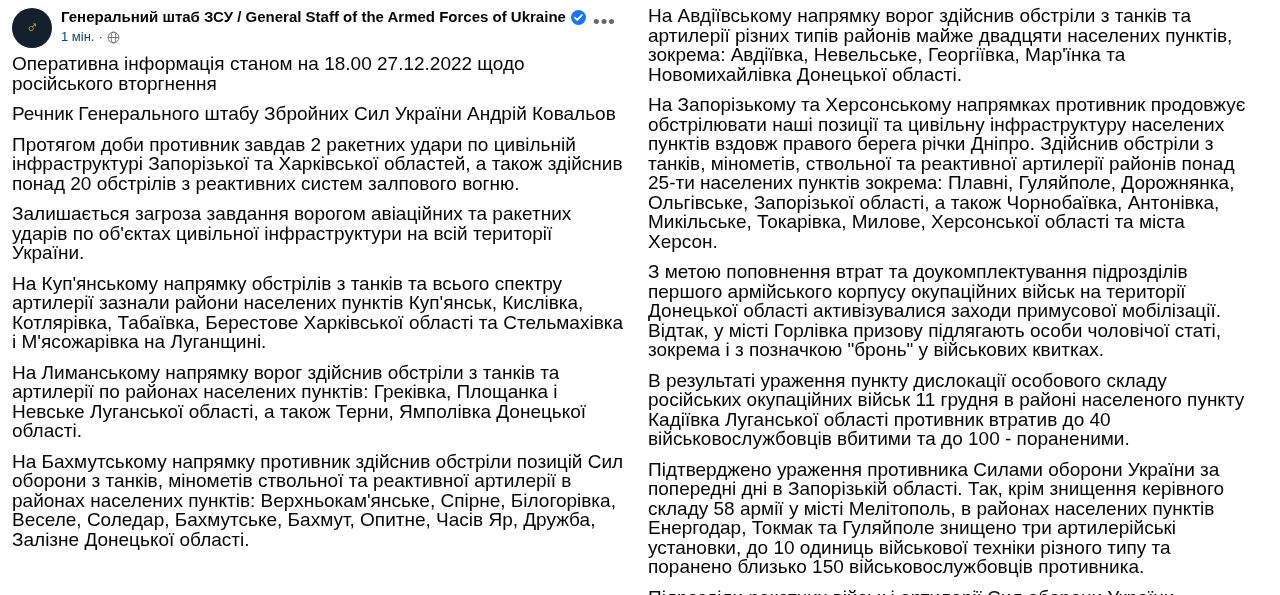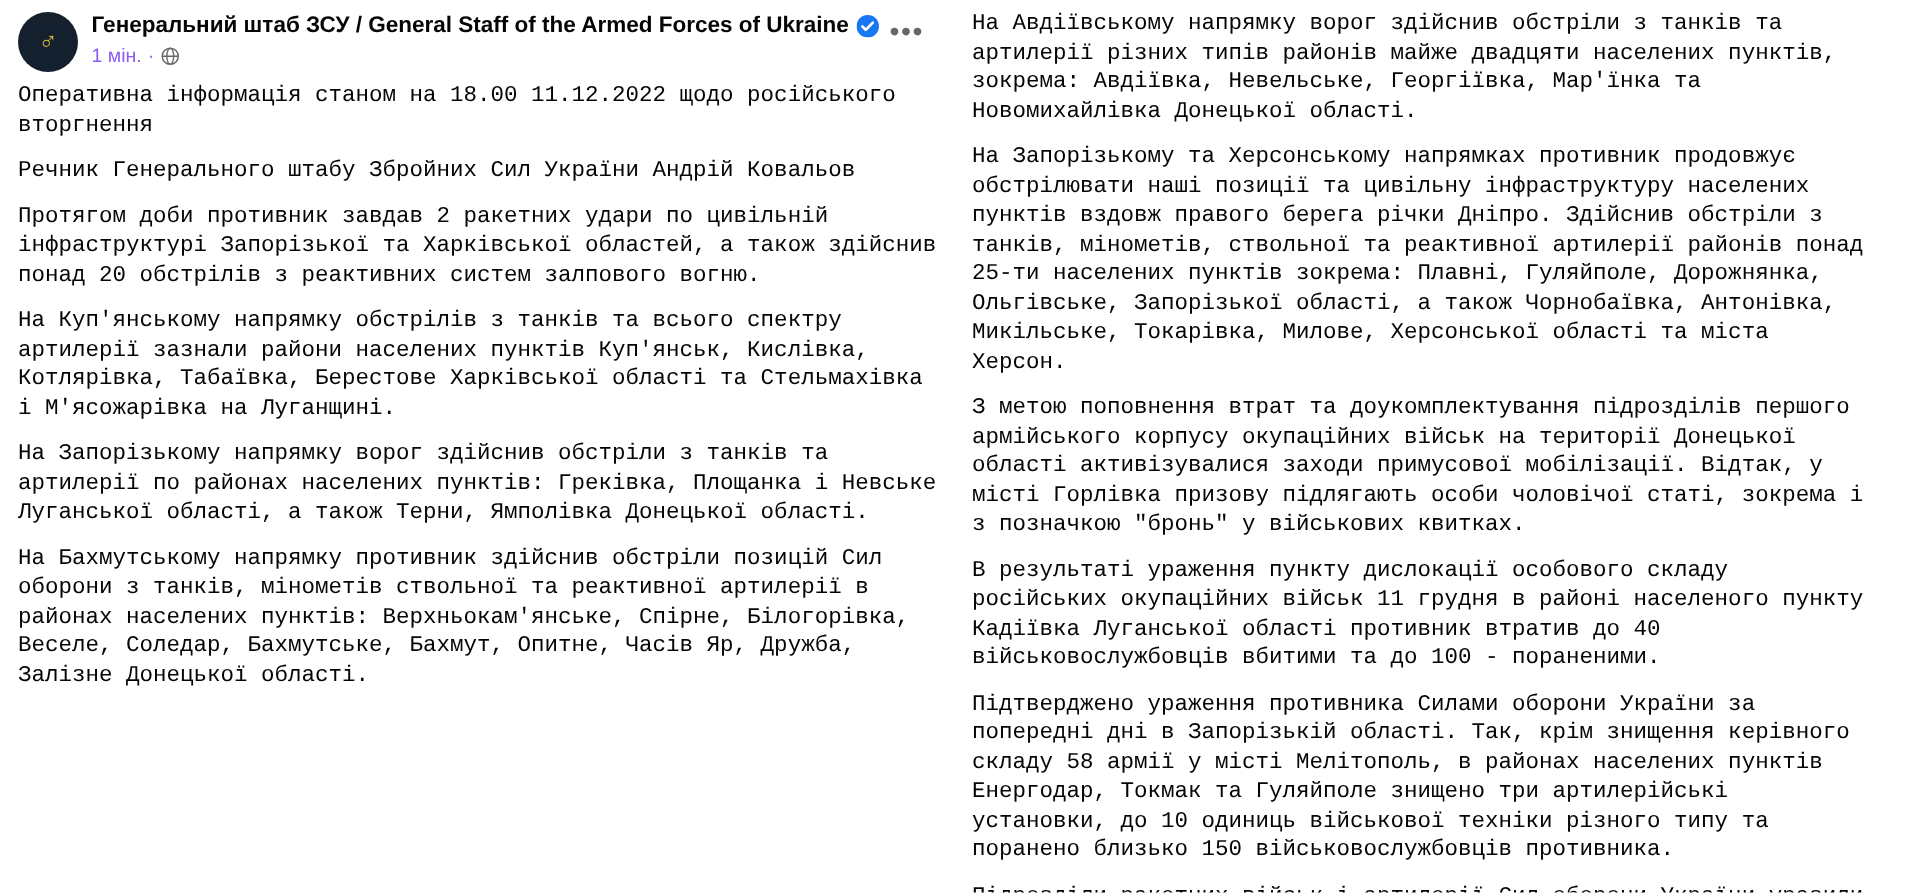--- a/index.html
+++ b/index.html
@@ -74,21 +74,21 @@
   .verified {
     width: 15px;
     height: 15px;
     margin-left: 5px;
     flex: 0 0 15px;
   }
   .meta-line {
     display: flex;
     align-items: center;
     margin-top: 2px;
-    color: #8b5cf6;
+    color: #0c4a6e;
     font-size: 13px;
     line-height: 16px;
   }
   .meta-sep { margin: 0 4px; }
   .globe {
     width: 13px;
     height: 13px;
     display: inline-block;
     vertical-align: middle;
   }
@@ -100,25 +100,24 @@
     font-size: 19px;
     letter-spacing: 1px;
     line-height: 12px;
     cursor: pointer;
     user-select: none;
   }
 
   
   p.para {
     margin: 0 0 11px 0;
-    font-size: 15px;
+    font-size: 19px;
     line-height: 19.5px;
     color: #050505;
     word-wrap: break-word;
-    font-family: Liberation Mono, monospace;
   }
   p.para:last-child { margin-bottom: 0; }
   .tight { margin-bottom: 3px; }
 </style>
 </head>
 <body>
 
 <div class="post">
 
   <div class="col col-left">
@@ -145,25 +144,26 @@
               <circle cx="8" cy="8" r="6.6" fill="none" stroke="#65676b" stroke-width="1.2"></circle>
               <ellipse cx="8" cy="8" rx="2.8" ry="6.6" fill="none" stroke="#65676b" stroke-width="1.1"></ellipse>
               <line x1="1.6" y1="8" x2="14.4" y2="8" stroke="#65676b" stroke-width="1.1"></line>
             </svg>
           </span>
         </div>
       </div>
       <div class="menu-dots">•••</div>
     </div>
 
-    <p class="para">Оперативна інформація станом на 18.00 11.12.2022 щодо російського вторгнення</p>
+    <p class="para">Оперативна інформація станом на 18.00 27.12.2022 щодо російського вторгнення</p>
     <p class="para">Речник Генерального штабу Збройних Сил України Андрій Ковальов</p>
     <p class="para">Протягом доби противник завдав 2 ракетних удари по цивільній інфраструктурі Запорізької та Харківської областей, а також здійснив понад 20 обстрілів з реактивних систем залпового вогню.</p>
+    <p class="para">Залишається загроза завдання ворогом авіаційних та ракетних ударів по об'єктах цивільної інфраструктури на всій території України.</p>
     <p class="para">На Куп'янському напрямку обстрілів з танків та всього спектру артилерії зазнали райони населених пунктів Куп'янськ, Кислівка, Котлярівка, Табаївка, Берестове Харківської області та Стельмахівка і М'ясожарівка на Луганщині.</p>
-    <p class="para">На Запорізькому напрямку ворог здійснив обстріли з танків та артилерії по районах населених пунктів: Греківка, Площанка і Невське Луганської області, а також Терни, Ямполівка Донецької області.</p>
+    <p class="para">На Лиманському напрямку ворог здійснив обстріли з танків та артилерії по районах населених пунктів: Греківка, Площанка і Невське Луганської області, а також Терни, Ямполівка Донецької області.</p>
     <p class="para">На Бахмутському напрямку противник здійснив обстріли позицій Сил оборони з танків, мінометів ствольної та реактивної артилерії в районах населених пунктів: Верхньокам'янське, Спірне, Білогорівка, Веселе, Соледар, Бахмутське, Бахмут, Опитне, Часів Яр, Дружба, Залізне Донецької області.</p>
   </div>
 
   <div class="col col-right">
     <p class="para">На Авдіївському напрямку ворог здійснив обстріли з танків та артилерії різних типів районів майже двадцяти населених пунктів, зокрема: Авдіївка, Невельське, Георгіївка, Мар'їнка та Новомихайлівка Донецької області.</p>
     <p class="para">На Запорізькому та Херсонському напрямках противник продовжує обстрілювати наші позиції та цивільну інфраструктуру населених пунктів вздовж правого берега річки Дніпро. Здійснив обстріли з танків, мінометів, ствольної та реактивної артилерії районів понад 25-ти населених пунктів зокрема: Плавні, Гуляйполе, Дорожнянка, Ольгівське, Запорізької області, а також Чорнобаївка, Антонівка, Микільське, Токарівка, Милове, Херсонської області та міста Херсон.</p>
     <p class="para">З метою поповнення втрат та доукомплектування підрозділів першого армійського корпусу окупаційних військ на території Донецької області активізувалися заходи примусової мобілізації. Відтак, у місті Горлівка призову підлягають особи чоловічої статі, зокрема і з позначкою "бронь" у військових квитках.</p>
     <p class="para">В результаті ураження пункту дислокації особового складу російських окупаційних військ 11 грудня в районі населеного пункту Кадіївка Луганської області противник втратив до 40 військовослужбовців вбитими та до 100 - пораненими.</p>
     <p class="para">Підтверджено ураження противника Силами оборони України за попередні дні в Запорізькій області. Так, крім знищення керівного складу 58 армії у місті Мелітополь, в районах населених пунктів Енергодар, Токмак та Гуляйполе знищено три артилерійські установки, до 10 одиниць військової техніки різного типу та поранено близько 150 військовослужбовців противника.</p>
     <p class="para">Підрозділи ракетних військ і артилерії Сил оборони України уразили 2 райони зосередження особового складу російських окупантів.</p>

